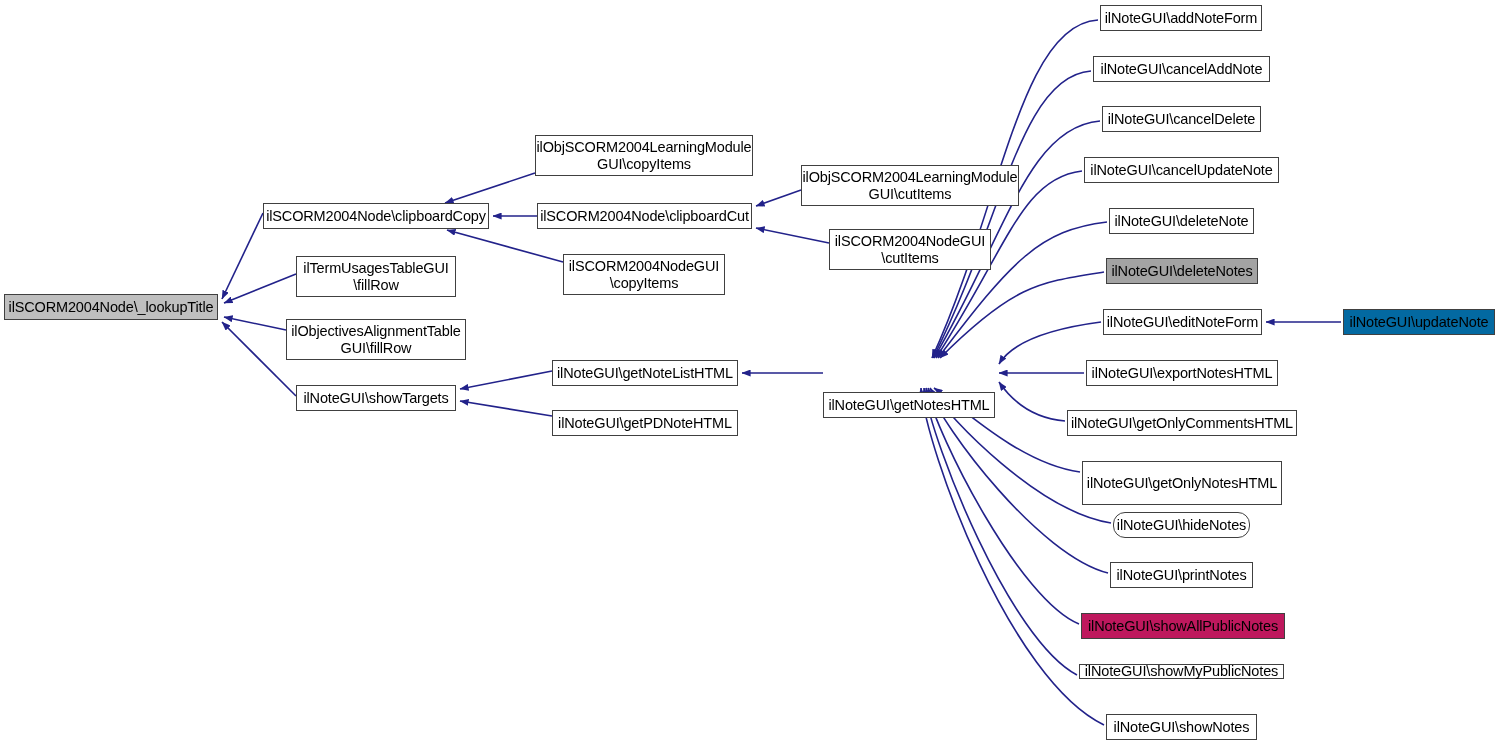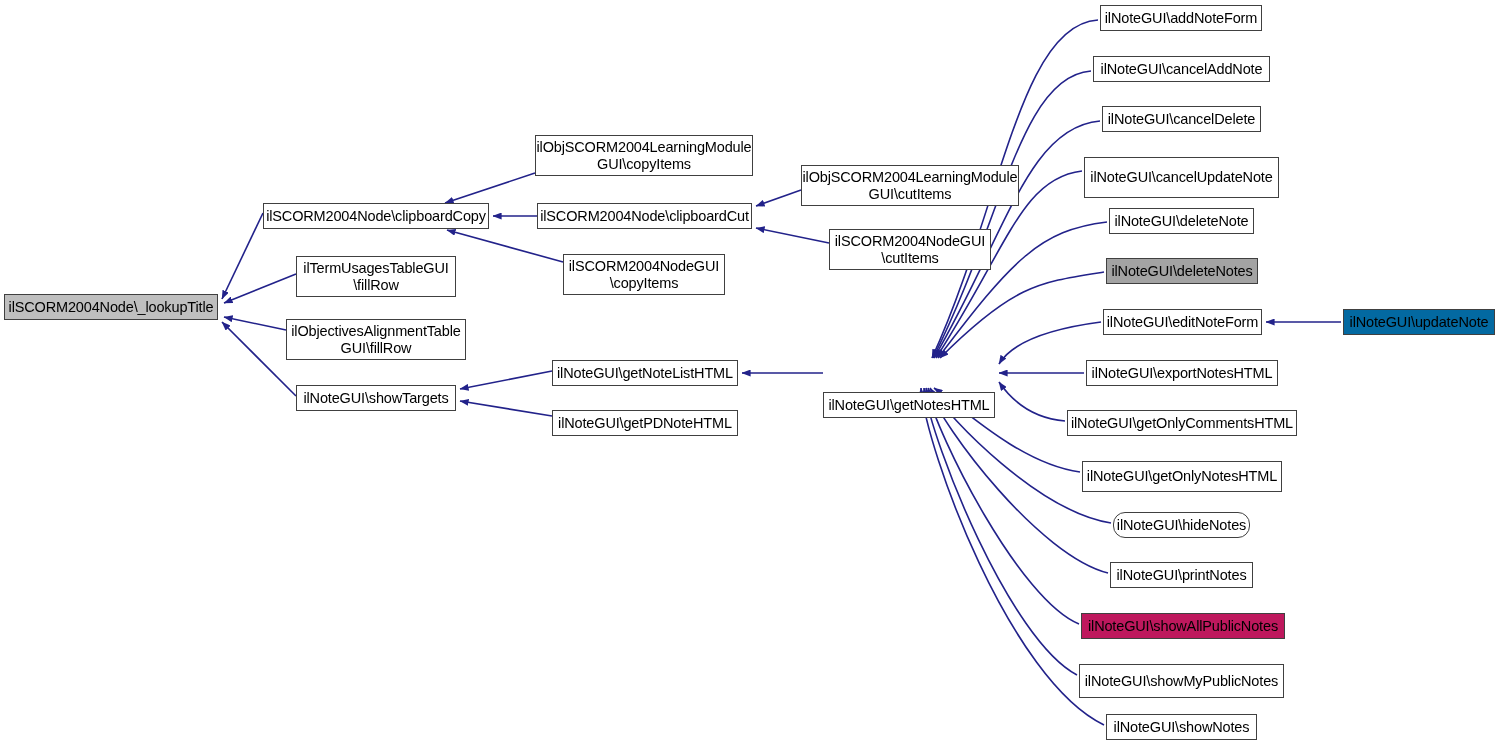--- a/index.html
+++ b/index.html
@@ -103,28 +103,28 @@
       <div class="node" style="left: 552px; top: 360px; width: 186px; height: 26px; background: rgb(255, 255, 255); border-color: rgb(64, 64, 64);">ilNoteGUI\getNoteListHTML</div>
       <div class="node" style="left: 552px; top: 410px; width: 186px; height: 26px; background: rgb(255, 255, 255); border-color: rgb(64, 64, 64);">ilNoteGUI\getPDNoteHTML</div>
       <div class="node" style="left: 801px; top: 165px; width: 218px; height: 41px; background: rgb(255, 255, 255); border-color: rgb(64, 64, 64);">ilObjSCORM2004LearningModule
 GUI\cutItems</div>
       <div class="node" style="left: 829px; top: 229px; width: 162px; height: 41px; background: rgb(255, 255, 255); border-color: rgb(64, 64, 64);">ilSCORM2004NodeGUI
 \cutItems</div>
       <div class="node" style="left: 823px; top: 360px; width: 172px; height: 26px; background: rgb(255, 255, 255); border-color: rgb(64, 64, 64); margin-top: 32px;">ilNoteGUI\getNotesHTML</div>
       <div class="node" style="left: 1100px; top: 5px; width: 162px; height: 26px; background: rgb(255, 255, 255); border-color: rgb(64, 64, 64);">ilNoteGUI\addNoteForm</div>
       <div class="node" style="left: 1093px; top: 56px; width: 177px; height: 26px; background: rgb(255, 255, 255); border-color: rgb(64, 64, 64);">ilNoteGUI\cancelAddNote</div>
       <div class="node" style="left: 1102px; top: 106px; width: 159px; height: 26px; background: rgb(255, 255, 255); border-color: rgb(64, 64, 64);">ilNoteGUI\cancelDelete</div>
-      <div class="node" style="left: 1084px; top: 157px; width: 195px; height: 41px; background: rgb(255, 255, 255); border-color: rgb(64, 64, 64);">ilNoteGUI\cancelUpdateNote</div>
+      <div class="node" style="left: 1084px; top: 157px; width: 195px; height: 26px; background: rgb(255, 255, 255); border-color: rgb(64, 64, 64);">ilNoteGUI\cancelUpdateNote</div>
       <div class="node" style="left: 1109px; top: 208px; width: 145px; height: 26px; background: rgb(255, 255, 255); border-color: rgb(64, 64, 64);">ilNoteGUI\deleteNote</div>
       <div class="node" style="left: 1106px; top: 258px; width: 152px; height: 26px; background: #a3a3a3; border-color: rgb(64, 64, 64);">ilNoteGUI\deleteNotes</div>
       <div class="node" style="left: 1103px; top: 309px; width: 159px; height: 26px; background: rgb(255, 255, 255); border-color: rgb(64, 64, 64);">ilNoteGUI\editNoteForm</div>
       <div class="node" style="left: 1086px; top: 360px; width: 192px; height: 26px; background: rgb(255, 255, 255); border-color: rgb(64, 64, 64);">ilNoteGUI\exportNotesHTML</div>
       <div class="node" style="left: 1067px; top: 410px; width: 230px; height: 26px; background: rgb(255, 255, 255); border-color: rgb(64, 64, 64);">ilNoteGUI\getOnlyCommentsHTML</div>
-      <div class="node" style="left: 1082px; top: 461px; width: 200px; height: 31px; background: rgb(255, 255, 255); border-color: rgb(64, 64, 64);">ilNoteGUI\getOnlyNotesHTML</div>
+      <div class="node" style="left: 1082px; top: 461px; width: 200px; height: 44px; background: rgb(255, 255, 255); border-color: rgb(64, 64, 64);">ilNoteGUI\getOnlyNotesHTML</div>
       <div class="node" style="left: 1113px; top: 512px; width: 137px; height: 26px; background: rgb(255, 255, 255); border-color: rgb(64, 64, 64); border-radius: 12px;">ilNoteGUI\hideNotes</div>
       <div class="node" style="left: 1110px; top: 562px; width: 143px; height: 26px; background: rgb(255, 255, 255); border-color: rgb(64, 64, 64);">ilNoteGUI\printNotes</div>
       <div class="node" style="left: 1081px; top: 613px; width: 204px; height: 26px; background: #be185d; border-color: rgb(64, 64, 64);">ilNoteGUI\showAllPublicNotes</div>
-      <div class="node" style="left: 1079px; top: 664px; width: 205px; height: 34px; background: rgb(255, 255, 255); border-color: rgb(64, 64, 64);">ilNoteGUI\showMyPublicNotes</div>
+      <div class="node" style="left: 1079px; top: 664px; width: 205px; height: 15px; background: rgb(255, 255, 255); border-color: rgb(64, 64, 64);">ilNoteGUI\showMyPublicNotes</div>
       <div class="node" style="left: 1106px; top: 714px; width: 151px; height: 26px; background: rgb(255, 255, 255); border-color: rgb(64, 64, 64);">ilNoteGUI\showNotes</div>
       <div class="node" style="left: 1343px; top: 309px; width: 152px; height: 26px; background: #0369a1; border-color: rgb(64, 64, 64);">ilNoteGUI\updateNote</div>
     </div>
 
 </div>
 
 </body></html>

